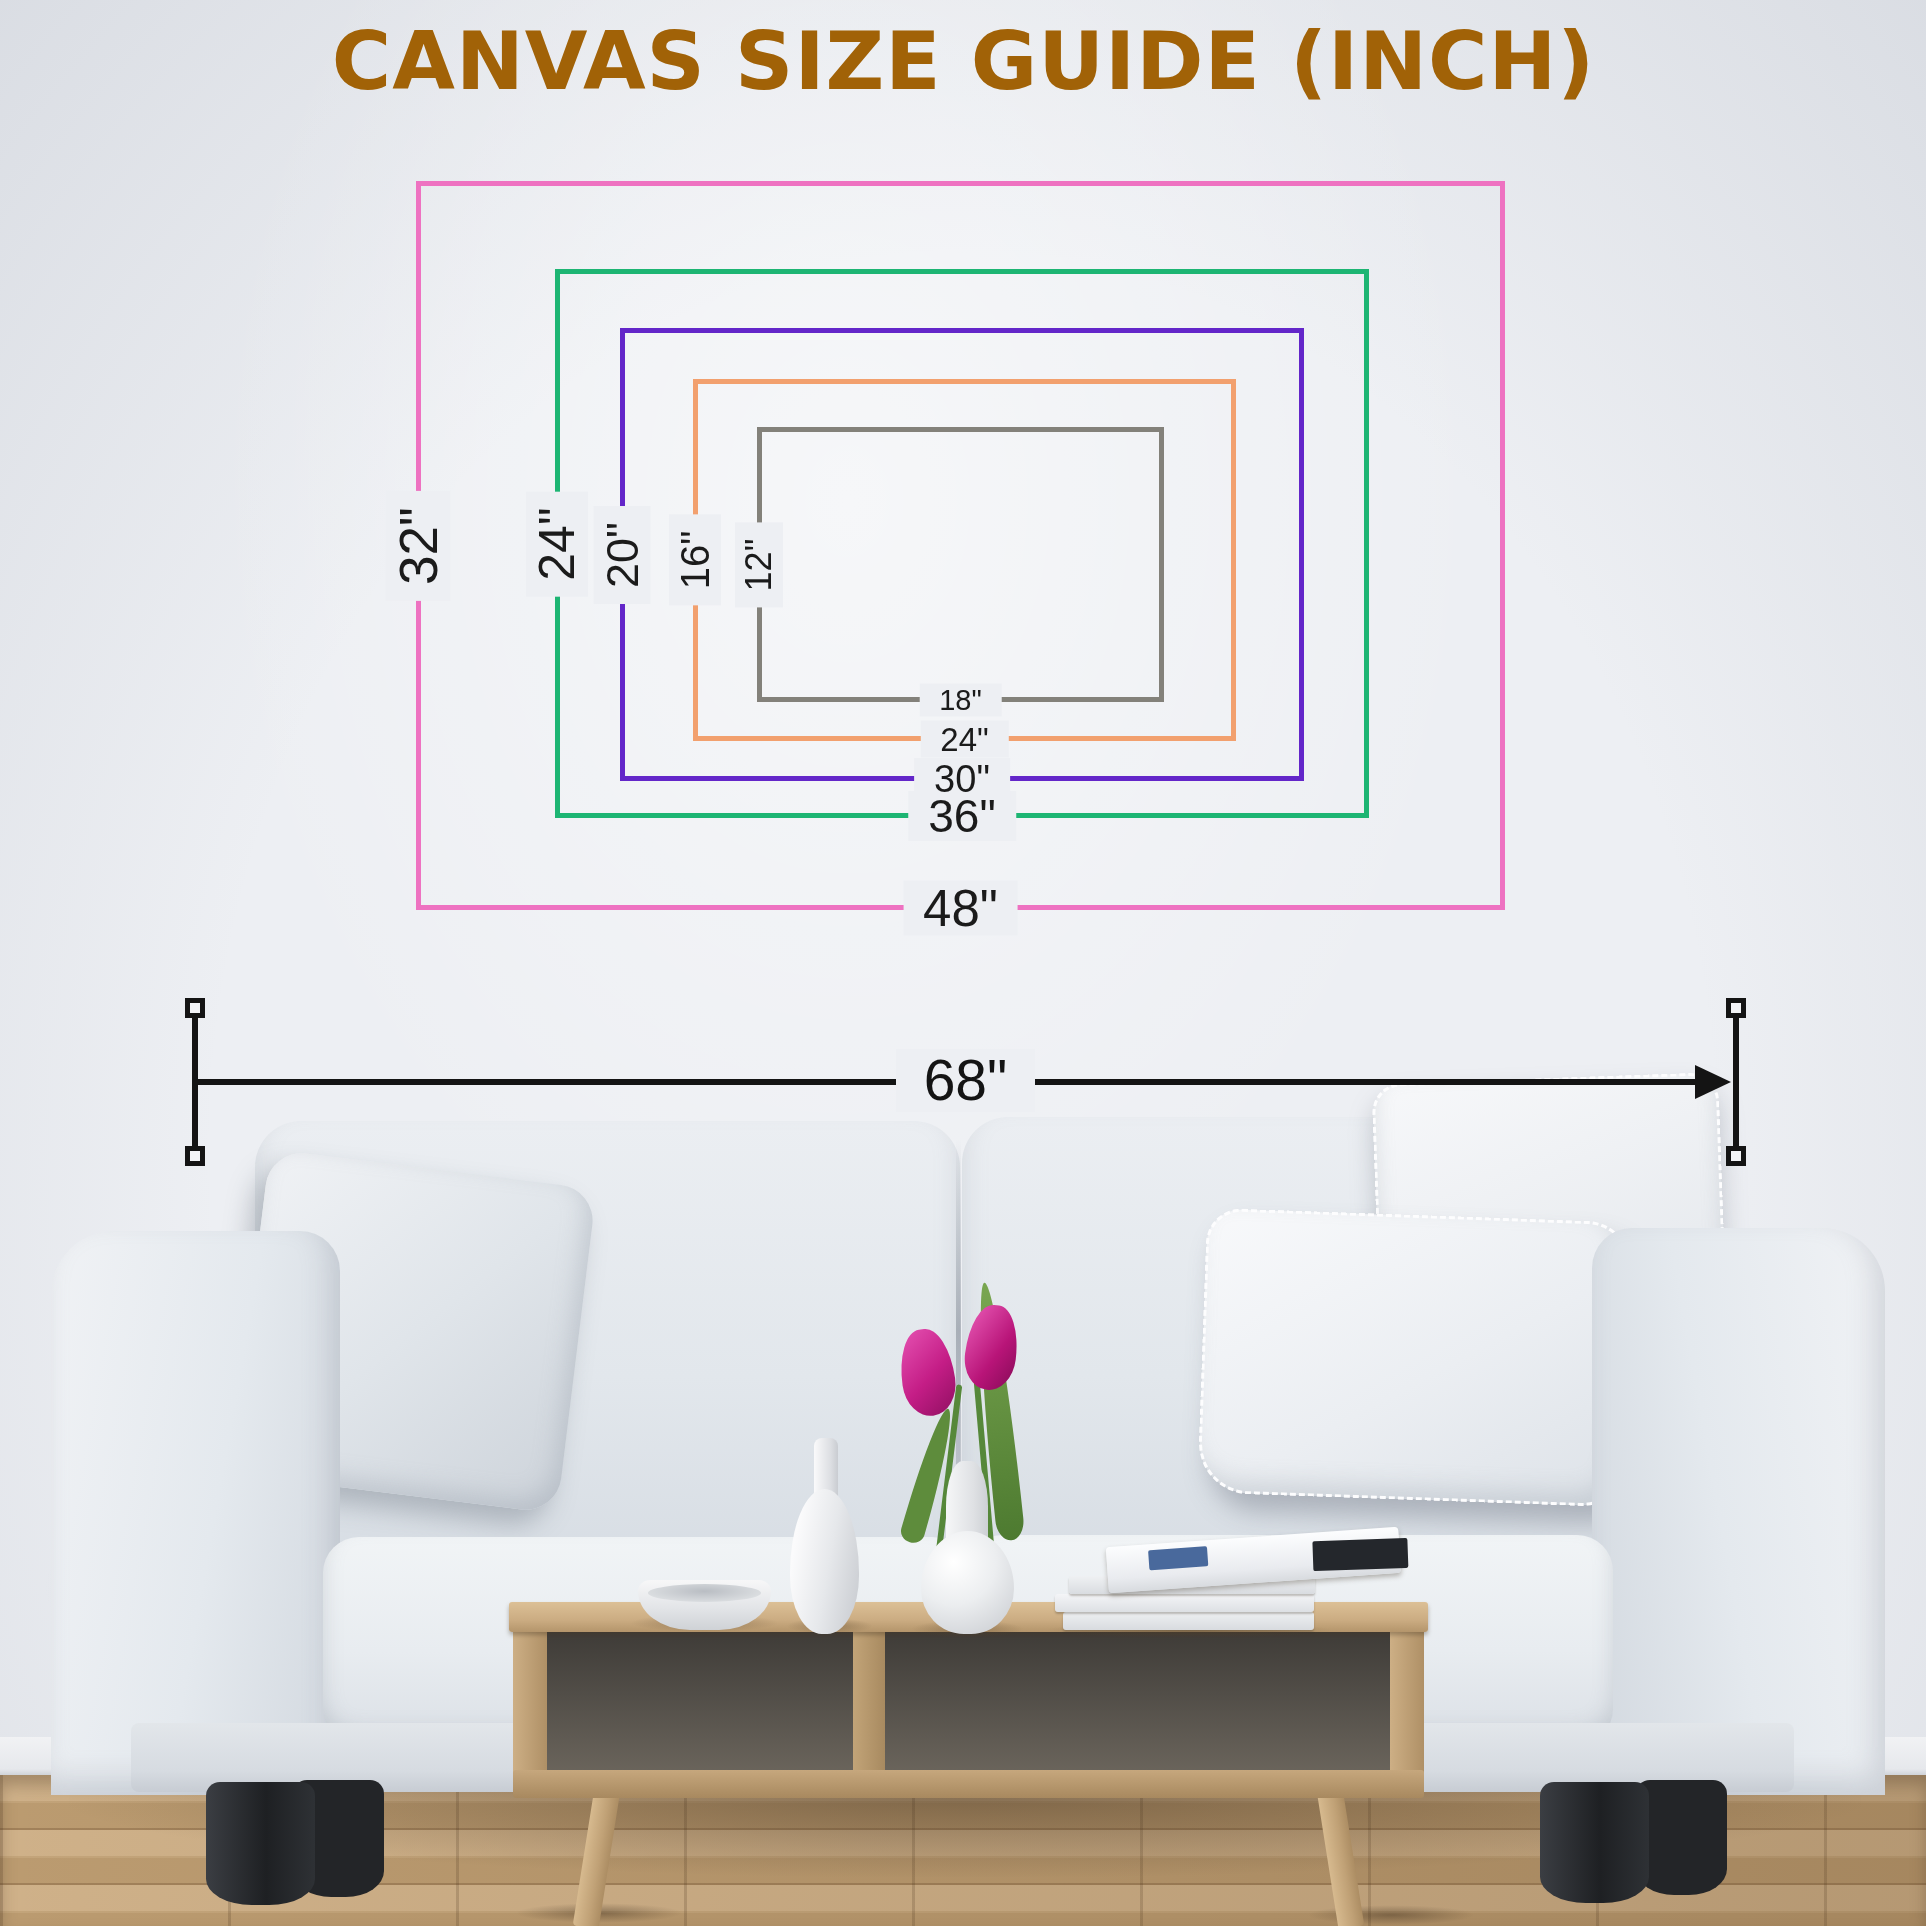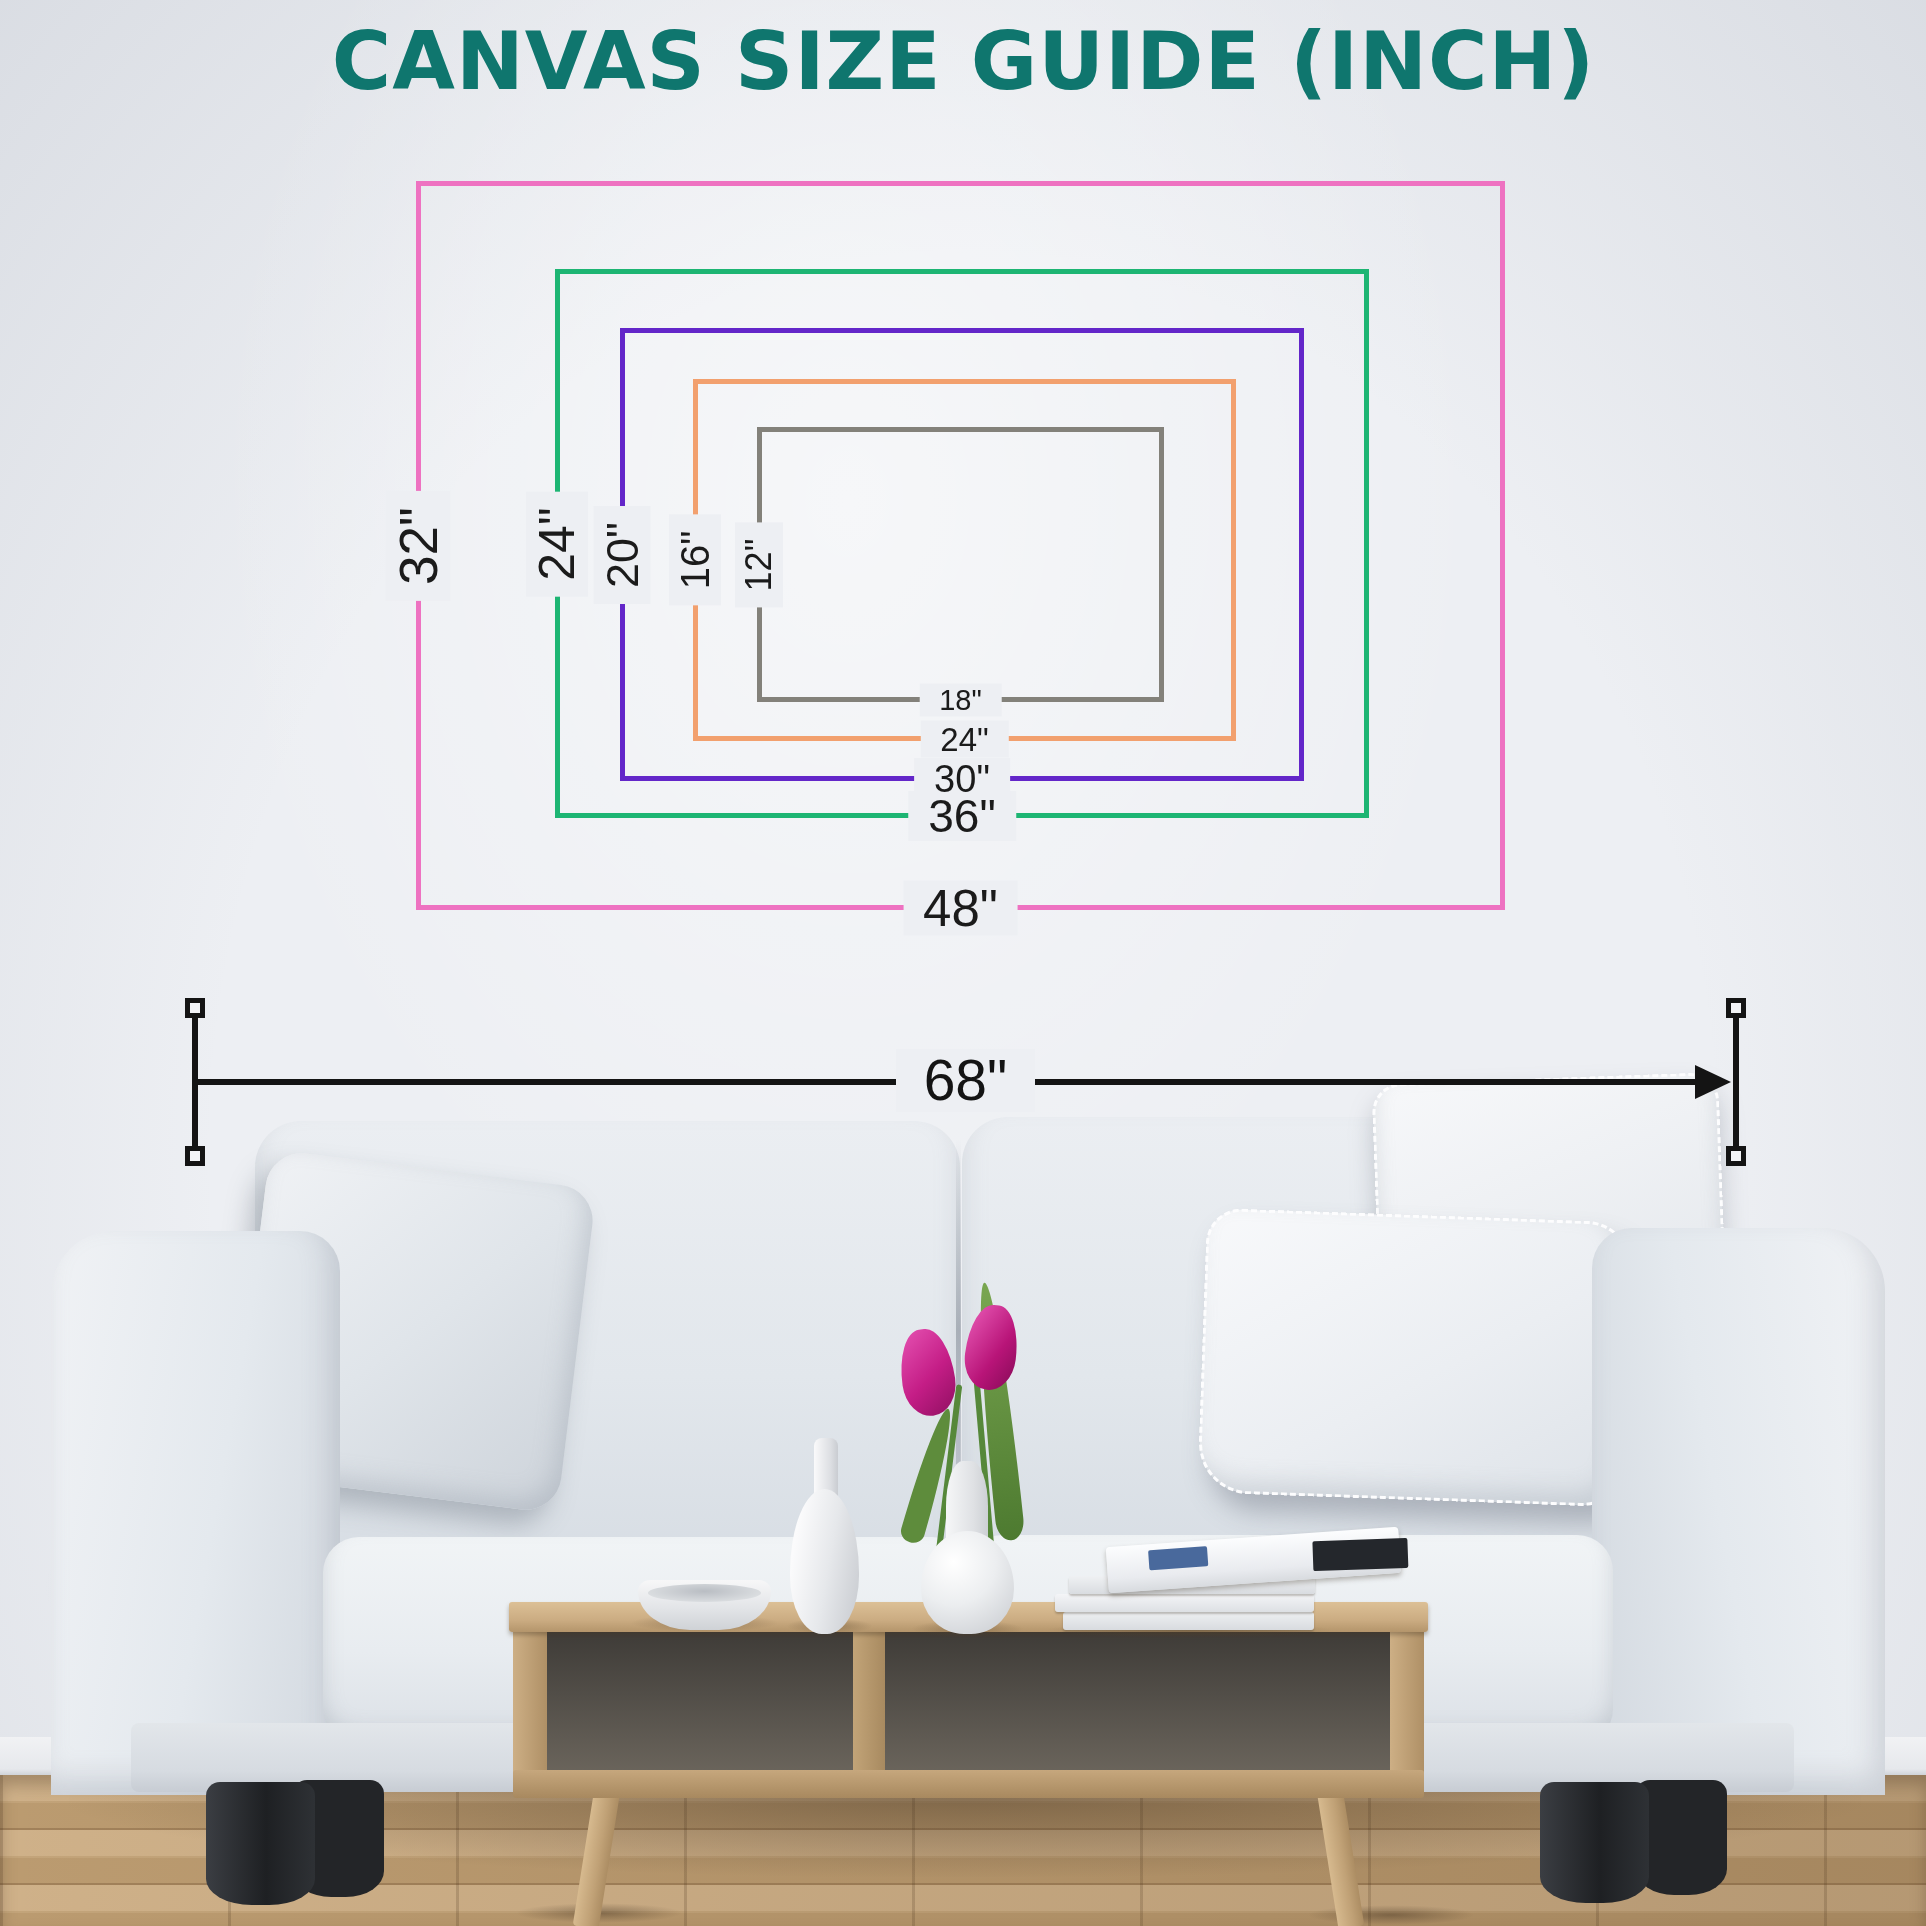--- a/index.html
+++ b/index.html
@@ -8,21 +8,21 @@
 
   
   .wall{position:absolute;inset:0;background:#edeff3;}
   .wall-vignette{position:absolute;inset:0;
     background:radial-gradient(ellipse at 44% 26%, rgba(255,255,255,.5) 0%, rgba(255,255,255,0) 42%),
                radial-gradient(ellipse at 50% 60%, rgba(0,0,0,0) 55%, rgba(150,158,172,.22) 100%);}
 
   
   .title{position:absolute;top:14px;left:0;width:100%;text-align:center;
     font-family:"DejaVu Sans",sans-serif;font-weight:800;font-size:81px;
-    letter-spacing:1px;color:#0f766e;}
+    letter-spacing:1px;color:#a16207;}
 
   
   .size-rect{position:absolute;border:5px solid #000;box-sizing:border-box;}
   .rect-0{left:416px;top:181px;width:1089px;height:729px;}
   .rect-1{left:555px;top:269px;width:814px;height:549px;}
   .rect-2{left:620px;top:328px;width:684px;height:453px;}
   .rect-3{left:693px;top:379px;width:543px;height:362px;}
   .rect-4{left:757px;top:427px;width:407px;height:275px;}
 
   .h-label,.w-label{position:absolute;background:#edeff3;color:#1b1b1b;

